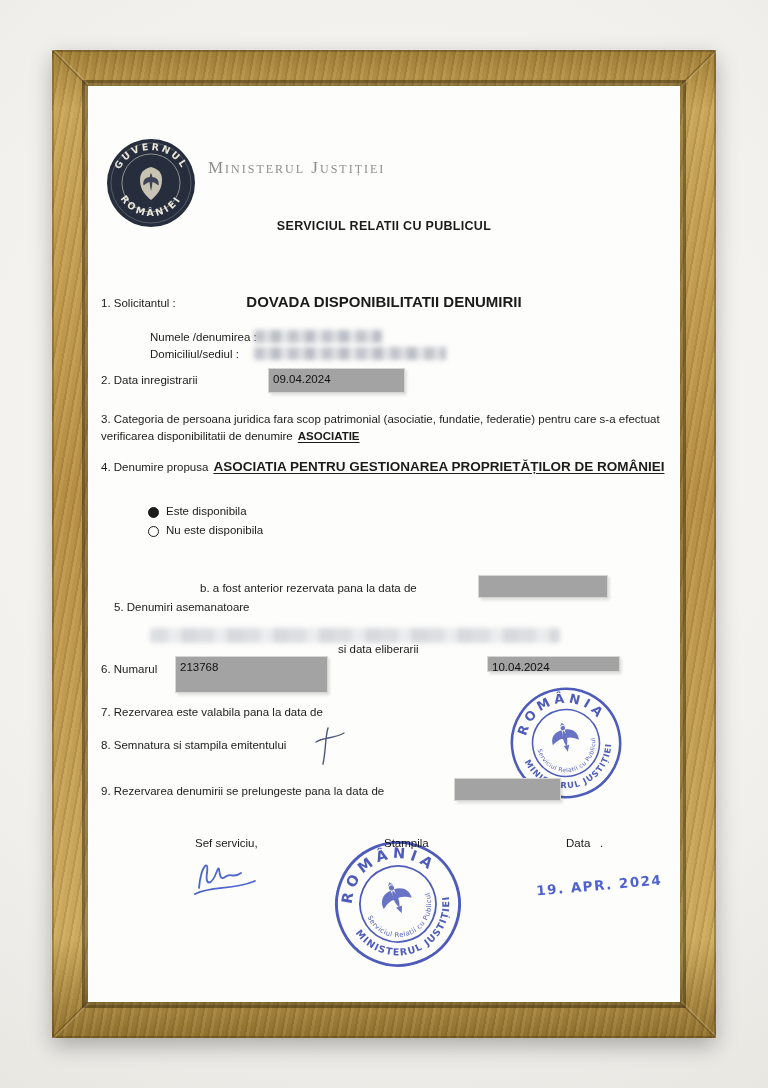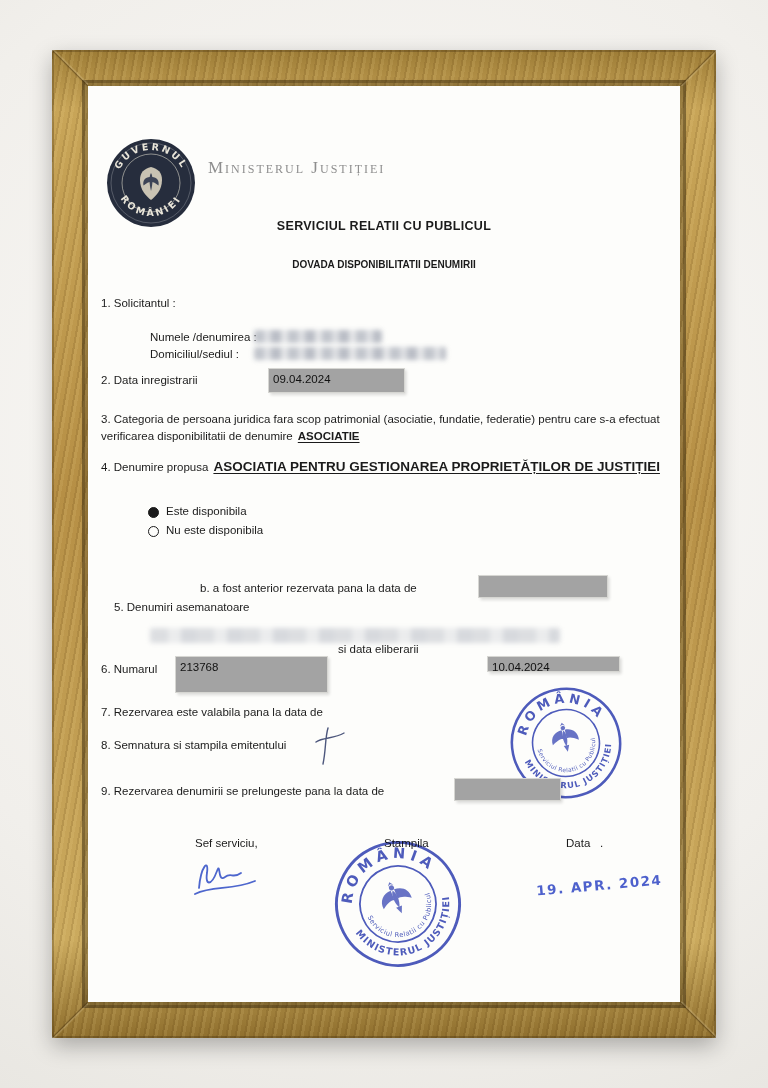--- a/index.html
+++ b/index.html
@@ -129,37 +129,37 @@
     <g>
       <path d="M0,-16 C7,-14 11,-11 11,-3 C11,7 5,13 0,17 C-5,13 -11,7 -11,-3 C-11,-11 -7,-14 0,-16 Z" fill="#c9c3b3"></path>
       <path d="M0,-10 C2,-7 2,0 0,8 C-2,0 -2,-7 0,-10 Z" fill="#3d4456"></path>
       <path d="M-1,-6 C-6,-6 -8.5,-2 -7.5,2.5 C-4.5,0 -2,-1 -1,-1 Z" fill="#3d4456"></path>
       <path d="M1,-6 C6,-6 8.5,-2 7.5,2.5 C4.5,0 2,-1 1,-1 Z" fill="#3d4456"></path>
     </g>
   </svg>
 
   <div class="t ministry" style="left:120px; top:72px;">Ministerul Justiției</div>
   <div class="t b center" style="top:133px; font-size:12.5px; letter-spacing:.3px;">SERVICIUL RELATII CU PUBLICUL</div>
-  <div class="t b center" style="top:173px; font-size:10px;">DOVADA DISPONIBILITATII DENUMIRII</div>
+  <div class="t b center" style="top:207px; font-size:15px;">DOVADA DISPONIBILITATII DENUMIRII</div>
 
   <div class="t" style="left:13px; top:211px;">1. Solicitantul :</div>
   <div class="t" style="left:62px; top:245px;">Numele /denumirea :</div>
   <div class="redact" style="left:166px; top:244px; width:128px; height:13px;"></div>
   <div class="t" style="left:62px; top:262px;">Domiciliul/sediul :</div>
   <div class="redact" style="left:166px; top:261px; width:192px; height:13px;"></div>
 
   <div class="t" style="left:13px; top:288px;">2. Data inregistrarii</div>
   <div class="fieldbox" style="left:180px; top:282px; width:137px; height:25px;">09.04.2024</div>
 
   <div class="t wrap" style="left:13px; top:325px; width:570px; line-height:17px;">
     <span>3. Categoria de persoana juridica fara scop patrimonial (asociatie, fundatie, federatie) pentru care s-a efectuat verificarea disponibilitatii de denumire</span><span class="b u gap">ASOCIATIE</span>
   </div>
 
   <div class="t wrap" style="left:13px; top:371px; width:566px; line-height:19.5px;">
-    <span>4. Denumire propusa</span><span class="big-name u gap">ASOCIATIA PENTRU GESTIONAREA PROPRIETĂȚILOR DE JUSTIȚIEI</span>
+    <span>4. Denumire propusa</span><span class="big-name u gap">ASOCIATIA PENTRU GESTIONAREA PROPRIETĂȚILOR DE ROMÂNIEI</span>
   </div>
 
   <span class="radio filled" style="left:60px; top:421px;"></span>
   <div class="t" style="left:78px; top:419px;">Este disponibila</div>
   <span class="radio" style="left:60px; top:440px;"></span>
   <div class="t" style="left:78px; top:438px;">Nu este disponibila</div>
 
   <div class="t" style="left:112px; top:496px;">b. a fost anterior rezervata pana la data de</div>
   <div class="fieldbox" style="left:390px; top:489px; width:130px; height:23px;"></div>
 

